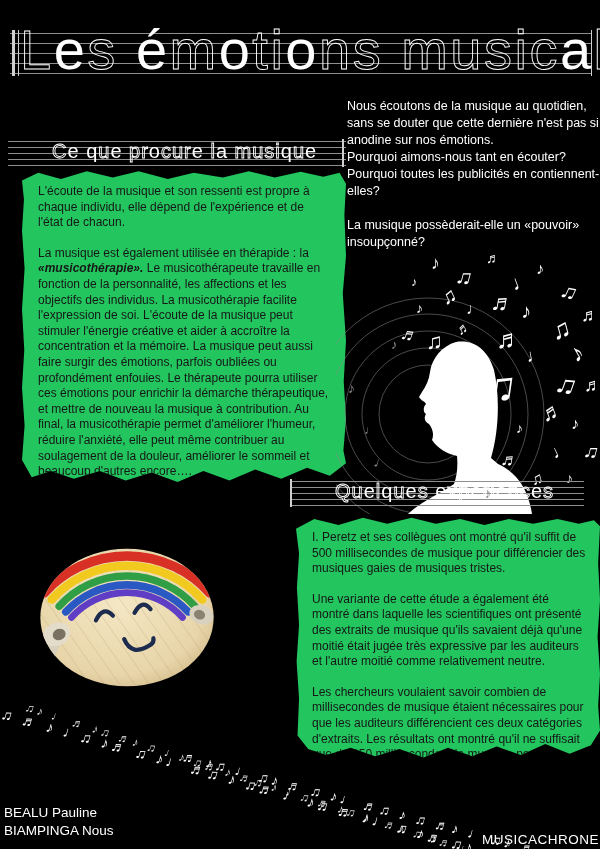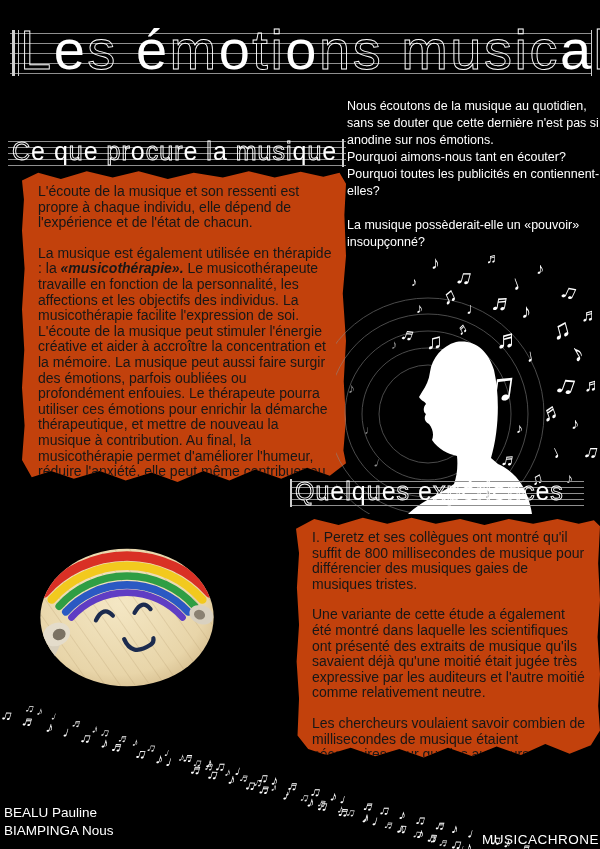--- a/index.html
+++ b/index.html
@@ -15,24 +15,24 @@
               font-weight:300;letter-spacing:2px;}
   @supports (-webkit-text-stroke:1px white){
     .staff-text{color:transparent;-webkit-text-stroke:0.9px #fff;}
   }
   .staff-text .nh{color:#fff;-webkit-text-stroke-width:0;}
 
   #title-staff{left:10px;top:30px;width:582px;height:46px;}
   #title-staff .staff-text{font-size:56px;line-height:50px;margin-top:-5px;letter-spacing:2.5px;}
   #h-procure{left:8px;top:139px;width:338px;height:28px;}
   #h-exp{left:290px;top:479px;width:294px;height:28px;}
-  .small-staff .staff-text{font-size:25px;line-height:30px;letter-spacing:1px;margin-top:-3px;}
-
-  
-  .torn{position:absolute;background:#c2410c;color:#171717;font-size:14px;line-height:15.6px;}
+  .small-staff .staff-text{font-size:20px;line-height:30px;letter-spacing:1px;margin-top:-3px;margin-left:40px;}
+
+  
+  .torn{position:absolute;background:#22c55e;color:#171717;font-size:12px;line-height:15.6px;}
   .torn p{margin:0 0 15px 0;}
   .torn p:last-child{margin-bottom:0;}
   #block-procure{left:22px;top:168px;width:324px;height:314px;padding:16px 14px 14px 16px;
     box-sizing:border-box;
     clip-path:polygon(0% 4%,5% 1.5%,12% 3.5%,20% 1%,28% 3%,36% 1%,45% 3.5%,53% 1.5%,62% 3%,
       70% 1%,78% 3%,86% 1.2%,93% 2.8%,98% 1.5%,100% 5%,99.5% 15%,100% 28%,99% 40%,100% 55%,
       99.3% 68%,100% 80%,99.2% 90%,100% 94%,95% 98%,88% 95.5%,80% 99%,72% 96%,64% 99.5%,
       56% 96.5%,48% 100%,40% 97%,32% 99.5%,24% 96.5%,16% 99%,9% 96.5%,3% 98.5%,0% 93%,
       0.8% 82%,0% 70%,0.7% 58%,0% 45%,0.8% 32%,0% 20%,0.6% 10%);}
   #block-exp{left:296px;top:514px;width:304px;height:246px;padding:16px 12px 12px 16px;
@@ -187,21 +187,21 @@
         <i style="top:8px"></i>
         <i style="top:14px"></i>
         <i style="top:20px"></i>
         <i style="top:26px"></i>
     </span>
     <span class="bar" style="left:0;top:0;height:28px;width:2px"></span>
     <span class="staff-text" style="padding-left:5px">Qu<span class="nh">e</span>l<span class="nh">q</span>u<span class="nh">e</span>s <span class="nh">e</span>xp<span class="nh">é</span>ri<span class="nh">e</span>nc<span class="nh">e</span>s</span>
   </div>
 
   <div id="block-exp" class="torn">
-    <p>I. Peretz et ses collègues ont montré qu'il suffit de 800 millisecondes de musique pour différencier des musiques gaies de musiques tristes.</p>
+    <p>I. Peretz et ses collègues ont montré qu'il suffit de 500 millisecondes de musique pour différencier des musiques gaies de musiques tristes.</p>
     <p>Une variante de cette étude a également été montré dans laquelle les scientifiques ont présenté des extraits de musique qu'ils savaient déjà qu'une moitié était jugée très expressive par les auditeurs et l'autre moitié comme relativement neutre.</p>
     <p>Les chercheurs voulaient savoir combien de millisecondes de musique étaient nécessaires pour que les auditeurs différencient ces deux catégories d'extraits. Les résultats ont montré qu'il ne suffisait que de  250 millisecondes de musique pour que l'auditeur ait une intuition du caractère émotionnellement riche ou neutre de l'extrait écouté.</p>
   </div>
 
   <svg id="smiley" viewBox="0 0 190 155">
     <defs>
       <radialGradient id="pg" cx="45%" cy="40%" r="75%">
         <stop offset="0%" stop-color="#f4e7c4"></stop>
         <stop offset="65%" stop-color="#e8d5a9"></stop>
         <stop offset="100%" stop-color="#c6a977"></stop>

